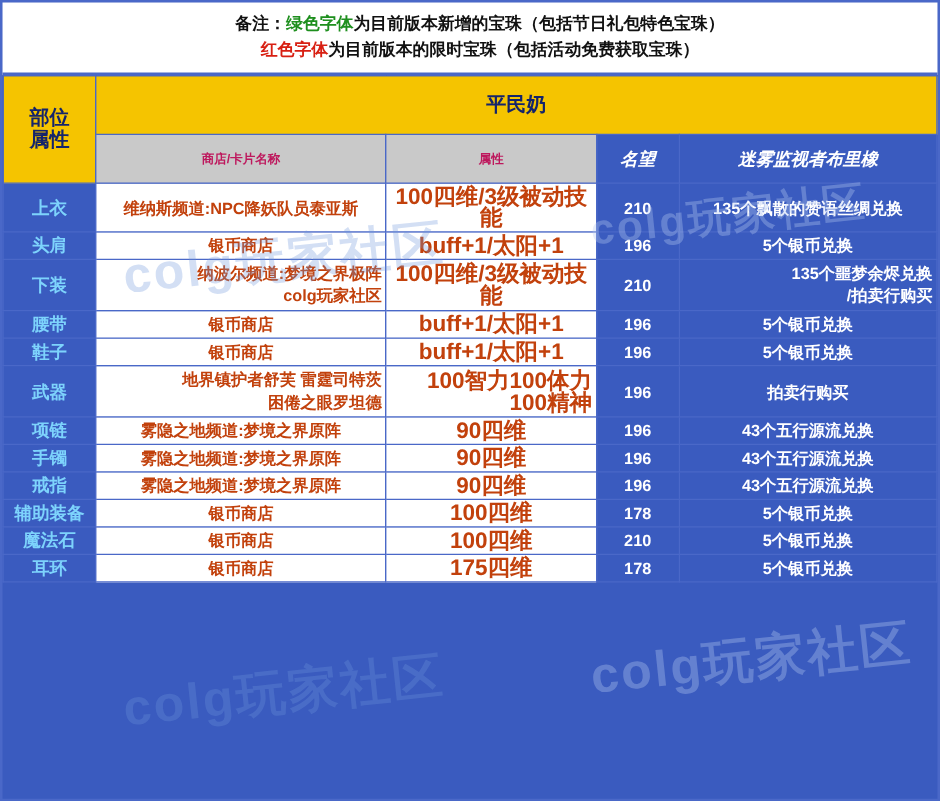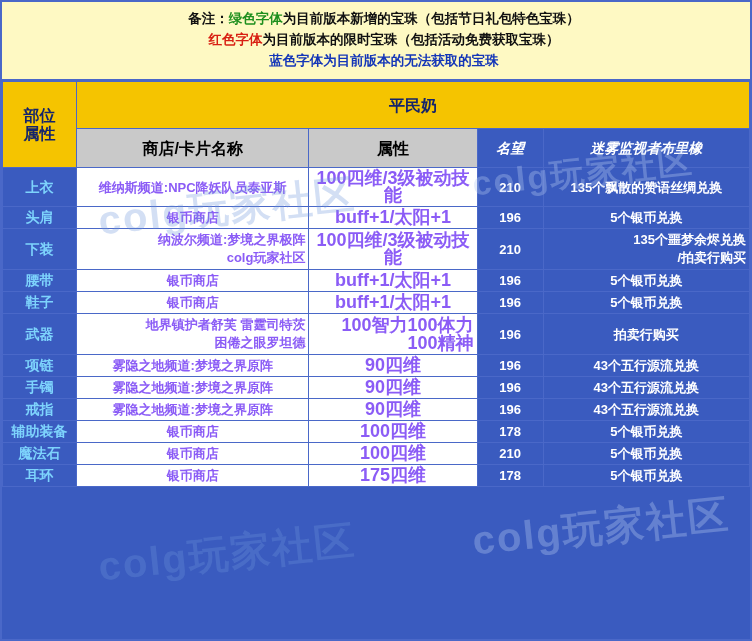--- a/index.html
+++ b/index.html
@@ -18,21 +18,21 @@
     width: 752px;
     height: 641px;
     position: relative;
     box-sizing: border-box;
     border: 2px solid #4a68c8;
     background: #3a5bbf;
   }
 
   
   .notes {
-    background: #fef9c3;
+    background: #ffffff;
     border-bottom: 2px solid #4a68c8;
     padding: 6px 0 8px 16px;
     text-align: center;
   }
   .note-line {
     font-size: 13.5px;
     font-weight: bold;
     line-height: 21px;
     color: #111111;
     white-space: nowrap;
@@ -74,41 +74,41 @@
     color: #14246b;
   }
   td.part-head {
     background: #f5c400;
     font-size: 14px;
     line-height: 18px;
     color: #14246b;
   }
   tr.head-sub td.sub-grey {
     background: #c9c9c9;
-    color: #000000;
+    color: #be185d;
     height: 34px;
-    font-size: 16px;
+    font-size: 10px;
   }
   tr.head-sub td.sub-blue {
     background: #3a5bbf;
     color: #ffffff;
     height: 34px;
     font-size: 14px;
     font-style: italic;
   }
 
   
   td.part-cell {
     background: #3a5bbf;
     color: #7dd3fc;
     font-size: 14px;
   }
   td.white-cell {
     background: #ffffff;
-    color: #8b5cf6;
+    color: #c2410c;
   }
   td.blue-cell {
     background: #3a5bbf;
     color: #ffffff;
   }
   td.shop-cell {
     font-size: 13px;
   }
   td.attr-cell {
     font-size: 18px;
@@ -142,23 +142,20 @@
 <body>
 
 <div class="sheet">
 
   <div class="notes">
     <div class="note-line">
       <span class="note-label">备注：</span><span class="c-green">绿色字体</span><span class="note-label">为目前版本新增的宝珠（包括节日礼包特色宝珠）</span>
     </div>
     <div class="note-line">
       <span class="c-red">红色字体</span><span class="note-label">为目前版本的限时宝珠（包括活动免费获取宝珠）</span>
-    </div>
-    <div class="note-line">
-      <span class="c-blue">蓝色字体</span><span class="c-blue">为目前版本的无法获取的宝珠</span>
     </div>
   </div>
 
   <table>
     <colgroup>
       <col class="c-part">
       <col class="c-shop">
       <col class="c-attr">
       <col class="c-fame">
       <col class="c-path">

